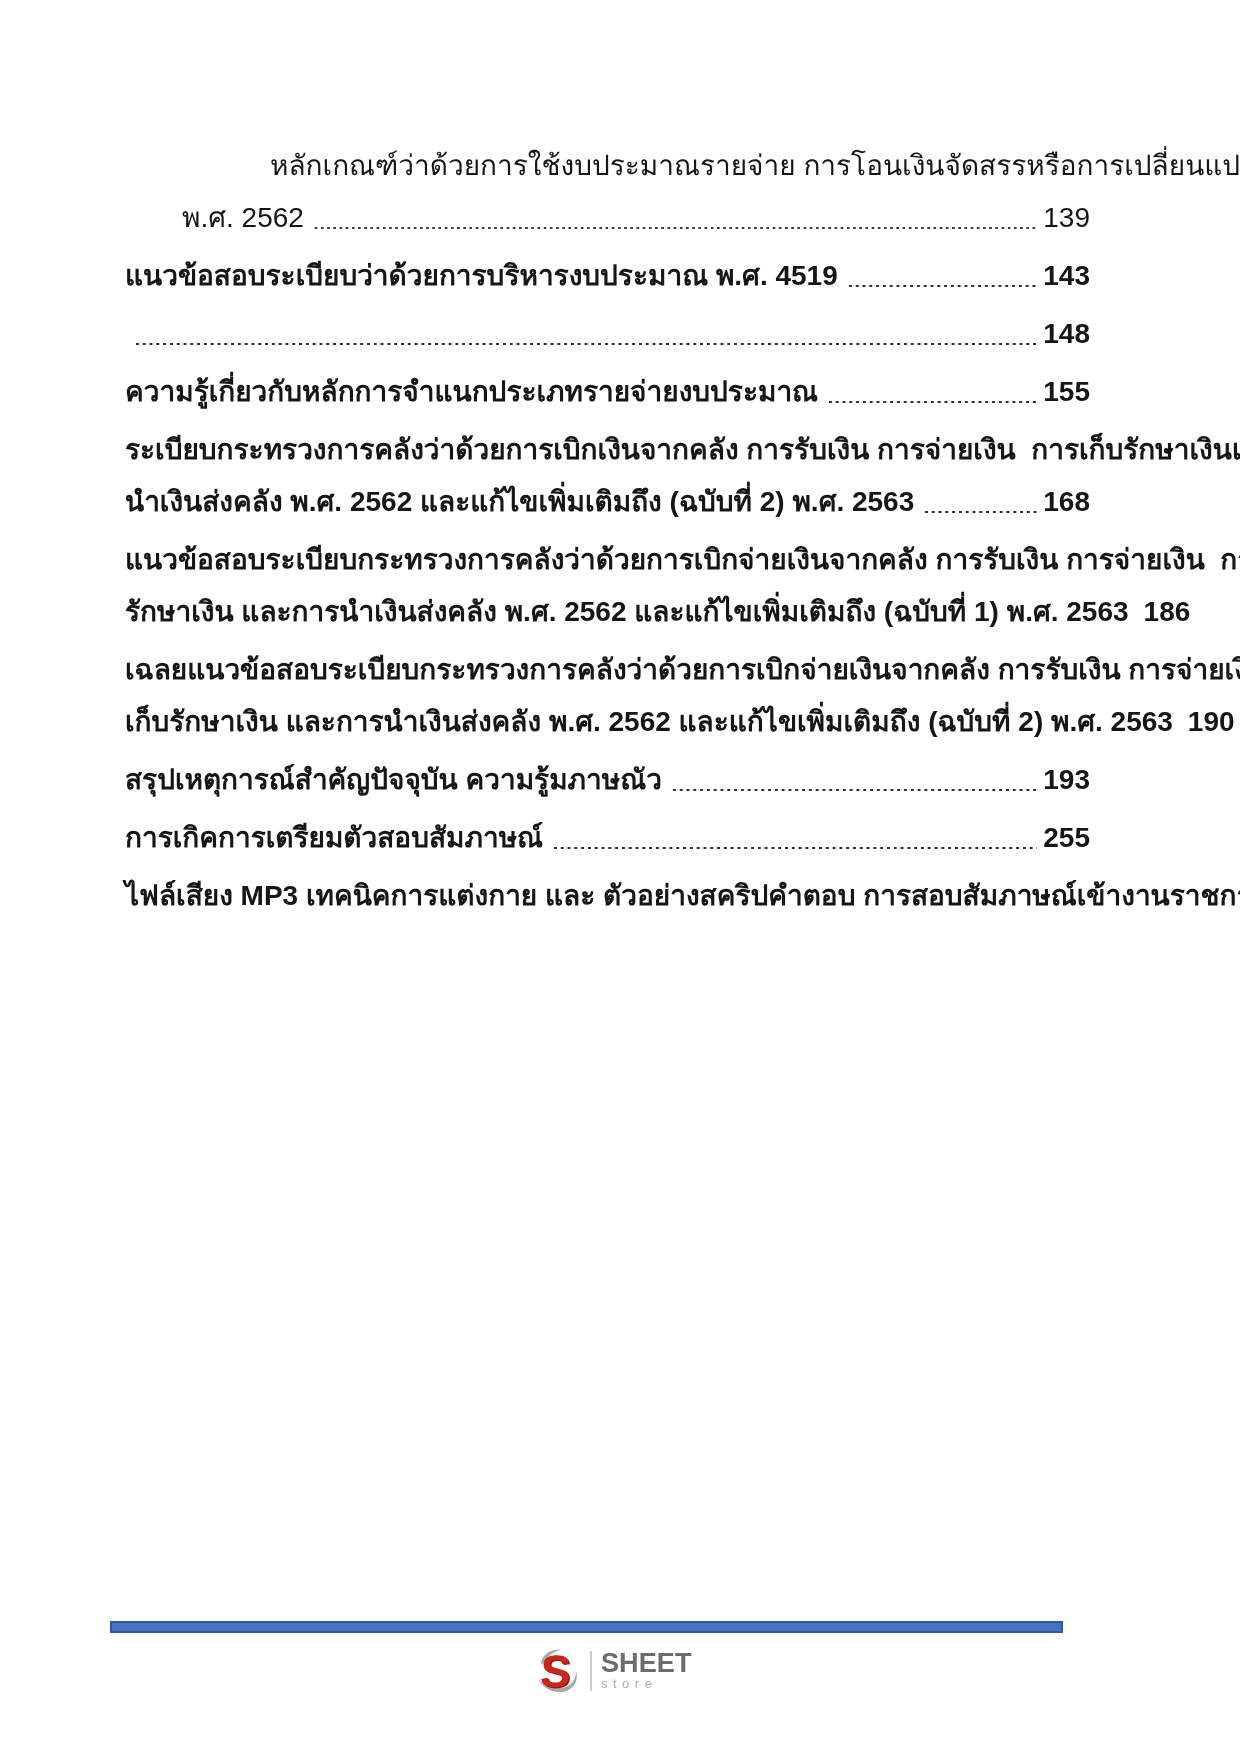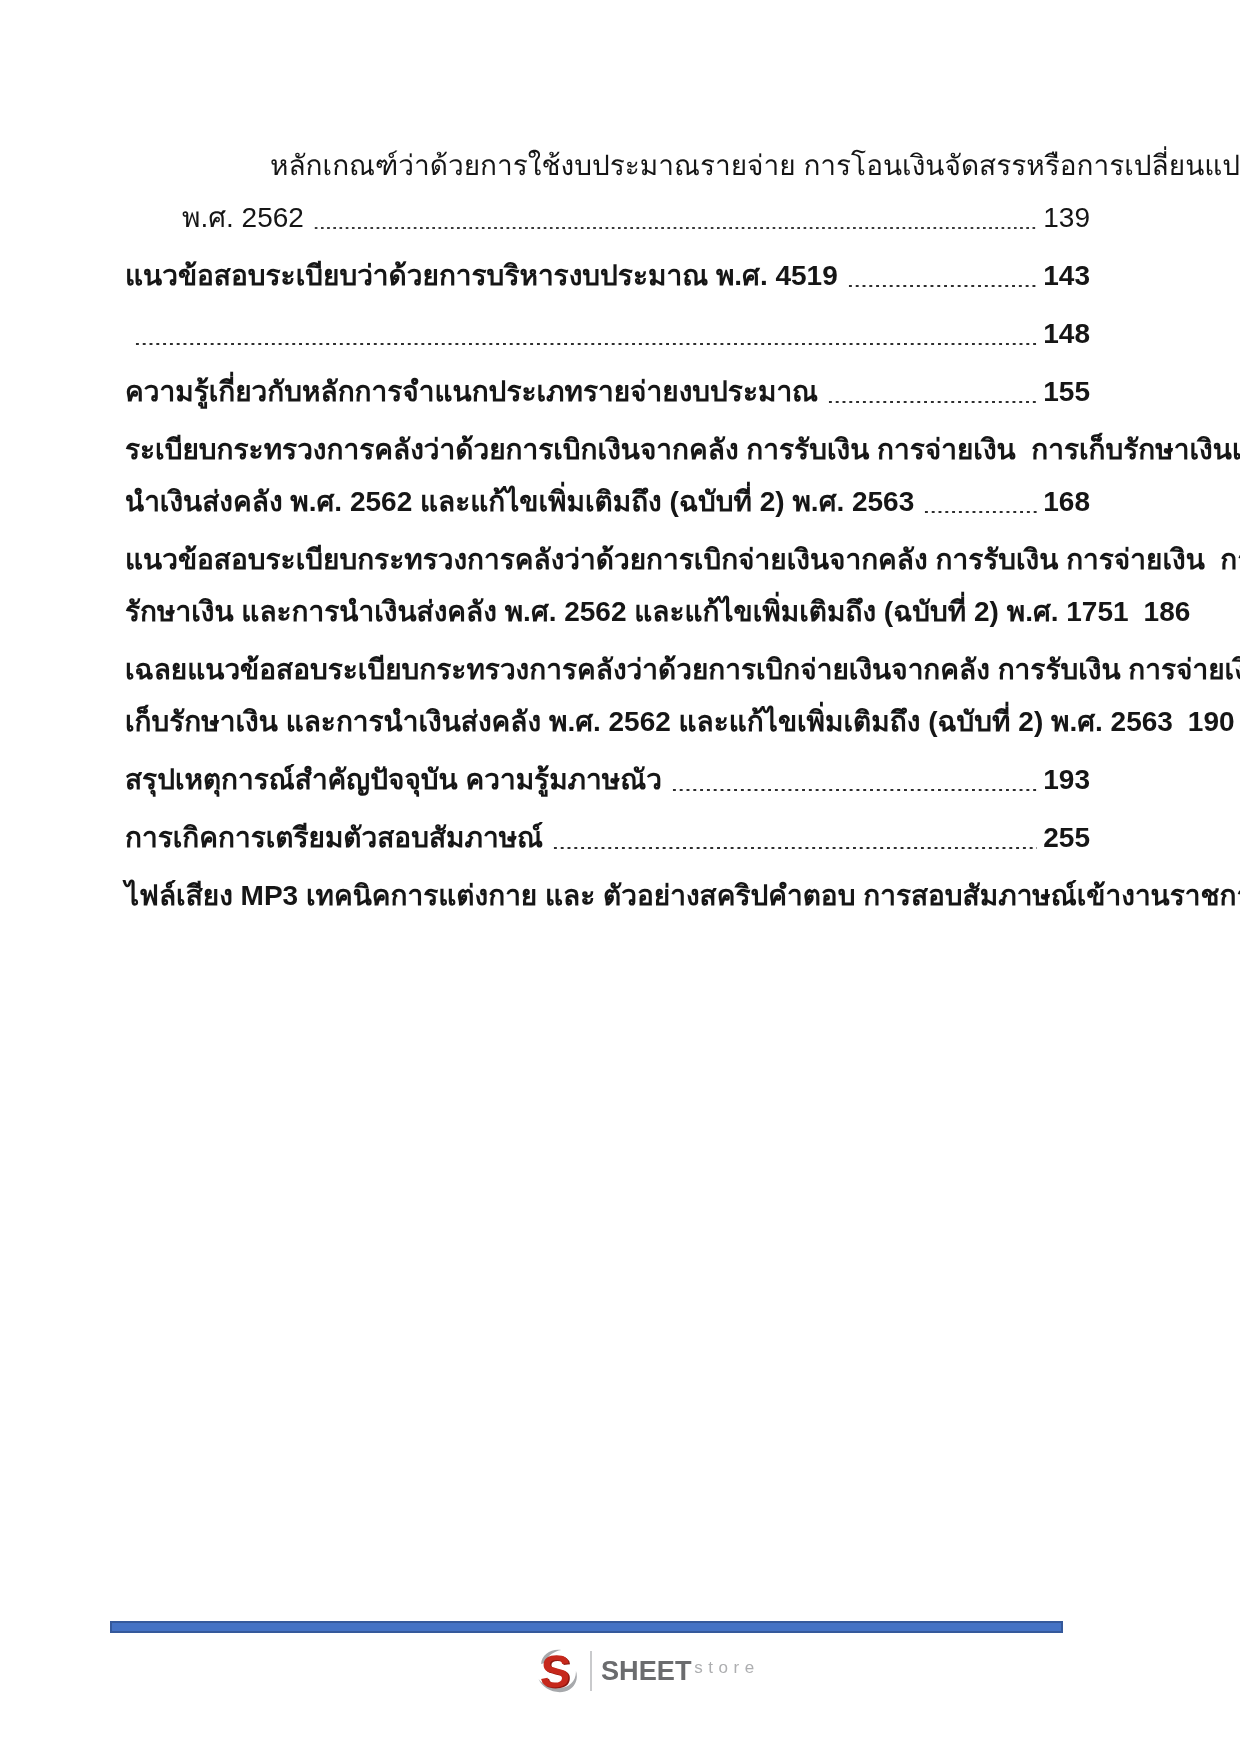--- a/index.html
+++ b/index.html
@@ -37,27 +37,27 @@
   .accent-bar{
     position:absolute;left:110px;top:1621px;width:953px;height:12px;
     box-sizing:border-box;background:#4472C4;border:2px solid #35599B;
   }
   .footer-logo{
     position:absolute;left:536px;top:1646px;height:50px;
     display:flex;align-items:center;
   }
   .logo-mark{width:42px;height:47px;display:block;}
   .logo-divider{width:2px;height:40px;background:#C9CACC;margin:0 9px 0 12px;}
-  .brand-col{display:flex;justify-content:space-between;}
+  .brand-col{display:flex;flex-direction:column;justify-content:space-between;}
   .brand{
     font-size:28px;font-weight:700;color:#6B6C6E;line-height:24px;
     letter-spacing:0;transform:scaleX(.97);transform-origin:left center;
   }
   .brand-sub{
-    font-size:17px;color:#ADAEB0;letter-spacing:5.5px;line-height:14px;margin-top:2px;
+    font-size:13px;color:#ADAEB0;letter-spacing:5.5px;line-height:14px;margin-top:2px;
   }
 </style>
 </head>
 <body>
 
 <div class="page">
 
   <div class="toc">
 
     <div class="entry sub regular">
@@ -97,21 +97,21 @@
       <div class="row">
         <span class="t">นำเงินส่งคลัง พ.ศ. 2562 และแก้ไขเพิ่มเติมถึง (ฉบับที่ 2) พ.ศ. 2563</span>
         <span class="dots"></span>
         <span class="num">168</span>
       </div>
     </div>
 
     <div class="entry">
       <div class="l1">แนวข้อสอบระเบียบกระทรวงการคลังว่าด้วยการเบิกจ่ายเงินจากคลัง การรับเงิน การจ่ายเงิน &nbsp;การเก็บ</div>
       <div class="row">
-        <span class="t">รักษาเงิน และการนำเงินส่งคลัง พ.ศ. 2562 และแก้ไขเพิ่มเติมถึง (ฉบับที่ 2) พ.ศ. 1751</span>
+        <span class="t">รักษาเงิน และการนำเงินส่งคลัง พ.ศ. 2562 และแก้ไขเพิ่มเติมถึง (ฉบับที่ 1) พ.ศ. 2563</span>
         <span class="dots"></span>
         <span class="num">186</span>
       </div>
     </div>
 
     <div class="entry">
       <div class="l1">เฉลยแนวข้อสอบระเบียบกระทรวงการคลังว่าด้วยการเบิกจ่ายเงินจากคลัง การรับเงิน การจ่ายเงิน &nbsp;การ</div>
       <div class="row">
         <span class="t">เก็บรักษาเงิน และการนำเงินส่งคลัง พ.ศ. 2562 และแก้ไขเพิ่มเติมถึง (ฉบับที่ 2) พ.ศ. 2563</span>
         <span class="dots"></span>

